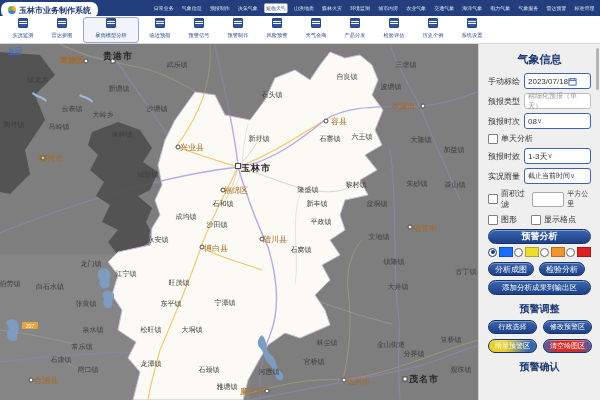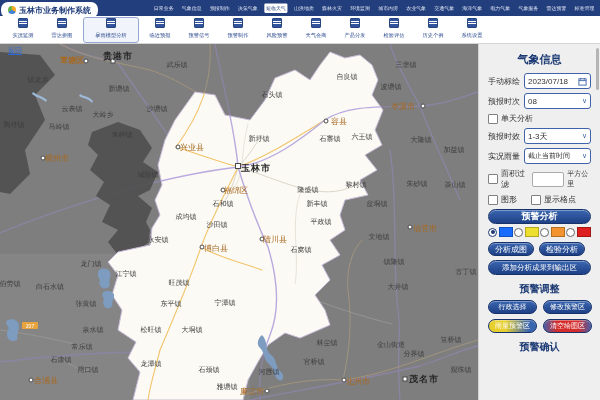--- a/index.html
+++ b/index.html
@@ -40,21 +40,21 @@
               color:#fff;font-size:5px;display:flex;align-items:center;justify-content:center;}
 
   
   .sidebar{position:absolute;left:478px;top:44px;width:122px;height:356px;background:#efefef;
            border-left:1px solid #d2d2d2;box-sizing:border-box;padding:4px 9px 0 9px;}
   .sb-title{font-size:11px;font-weight:bold;color:#1c3a74;text-align:center;margin:4px 0 6px;}
   .sec-title{font-size:10px;font-weight:bold;color:#1c3a74;text-align:center;margin:7px 0 4px;}
   .fld{display:flex;align-items:center;margin:4px 0;}
   .fld .lb{width:36px;font-size:8px;color:#333;flex:none;}
   .ctl{flex:1;height:14px;border:1px solid #3f63a8;border-radius:3px;background:#fff;font-size:8px;color:#333;
-       display:flex;align-items:center;justify-content:space-between;padding:0 3px;}
+       display:flex;align-items:center;padding:0 3px;}
   .ctl.disabled{border-color:#bdbdbd;color:#9a9a9a;}
   .ctl .chev{color:#3f63a8;font-size:7px;}
   .cb{width:8px;height:8px;border:1px solid #808080;border-radius:1px;background:#fff;display:inline-block;flex:none;}
   .cb-lb{font-size:8px;color:#333;margin-left:3px;}
   .mini-input{width:26px;height:11px;border:1px solid #aaa;border-radius:2px;background:#fff;margin-left:4px;font-size:8px;}
   .unit{font-size:7px;color:#333;margin-left:3px;}
   .btn{background:linear-gradient(180deg,#3a66b0,#1e4086);border:1px solid #16326b;color:#fff;border-radius:9px;
        font-size:8px;height:14px;display:flex;align-items:center;justify-content:center;padding:0 6px;cursor:pointer;
        box-shadow:inset 0 1px 0 rgba(255,255,255,.35);white-space:nowrap;}
   .btn.full{width:100%;height:15px;font-size:9px;font-weight:bold;border-radius:8px;margin:4px 0 2px;box-sizing:border-box;}
@@ -320,21 +320,21 @@
         <span class="mlabel town" style="left: 314px; top: 318px;">官桥镇</span>
         <span class="mlabel town" style="left: 269px; top: 328px;">河唇镇</span>
         <span class="mlabel town" style="left: 391px; top: 301px;">金山街道</span>
         <span class="mlabel town" style="left: 414px; top: 310px;">分界镇</span>
         <span class="mlabel town" style="left: 451px; top: 296px;">笪桥镇</span>
         <span class="mlabel town" style="left: 461px; top: 326px;">观珠镇</span>
       </div>
     <div>
 
     <span class="mlabel county" style="left: 72px; top: 16px; font-weight: bold;">覃塘区</span>
-        <span class="mlabel county" style="left: 57px; top: 114px;">横州市</span>
+        <span class="mlabel county" style="left: 51px; top: 114px;">横州市</span>
         <span class="mlabel county" style="left: 192px; top: 103px;">兴业县</span>
         <span class="mlabel county" style="left: 339px; top: 77px;">容县</span>
         <span class="mlabel county" style="left: 236px; top: 146px;">福绵区</span>
         <span class="mlabel county" style="left: 275px; top: 195px;">陆川县</span>
         <span class="mlabel county" style="left: 216px; top: 204px;">博白县</span>
         <span class="mlabel county" style="left: 403px; top: 62px;">岑溪市</span>
         <span class="mlabel county" style="left: 425px; top: 184px;">信宜市</span>
         <span class="mlabel county" style="left: 358px; top: 337px;">化州市</span>
         <span class="mlabel county" style="left: 252px; top: 347px;">廉江市</span>
         <span class="mlabel county" style="left: 46px; top: 336px;">合浦县</span>
@@ -361,20 +361,26 @@
       <span>2023/07/18</span>
       <svg class="cal-icon" viewBox="0 0 10 10">
         <rect x="1" y="2" width="8" height="7" fill="none" stroke="#3f63a8" stroke-width="1"></rect>
         <line x1="1" y1="4" x2="9" y2="4" stroke="#3f63a8" stroke-width="1"></line>
         <line x1="3" y1="1" x2="3" y2="3" stroke="#3f63a8" stroke-width="1"></line>
         <line x1="7" y1="1" x2="7" y2="3" stroke="#3f63a8" stroke-width="1"></line>
       </svg>
     </div>
   </div>
 
+  <div class="fld">
+    <span class="lb">预报类型</span>
+    <div class="ctl disabled">
+      <span style="font-size:7px">精细化预报（单天）</span>
+    </div>
+  </div>
 
   <div class="fld">
     <span class="lb">预报时次</span>
     <div class="ctl">
       <span>08</span>
       <span class="chev">∨</span>
     </div>
   </div>
 
   <div class="fld">

